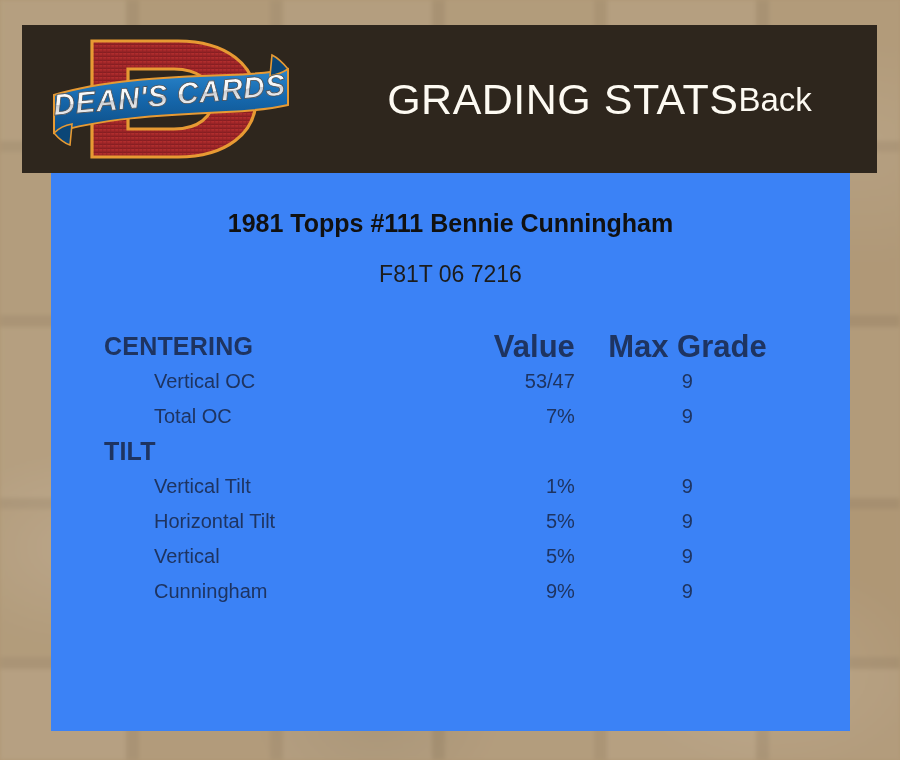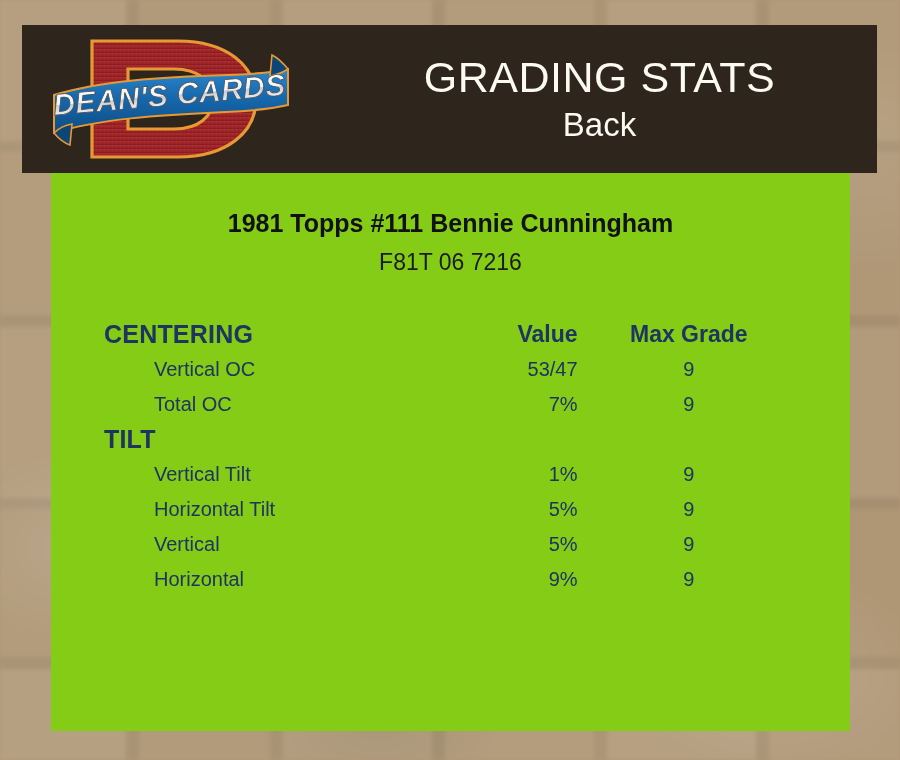--- a/index.html
+++ b/index.html
@@ -60,21 +60,21 @@
   #logo svg { display: block; }
 
   
   #header-titles {
     position: absolute;
     left: 300px;
     top: 0;
     width: 555px;
     height: 148px;
     display: flex;
-    flex-direction: column;
+    flex-direction: row;
     align-items: center;
     justify-content: center;
   }
   #main-title {
     color: #fdfaf2;
     font-size: 43px;
     line-height: 50px;
     letter-spacing: 0.5px;
     white-space: nowrap;
   }
@@ -86,34 +86,34 @@
     white-space: nowrap;
   }
 
   
   #panel {
     position: absolute;
     left: 51px;
     top: 173px;
     width: 799px;
     height: 558px;
-    background: #84cc16;
+    background: #3b82f6;
   }
 
   #card-title {
     margin: 0;
     padding-top: 35px;
     text-align: center;
     color: #111111;
     font-size: 25px;
     font-weight: bold;
     line-height: 30px;
   }
   #card-serial {
-    margin: 4px;
+    margin: 16px;
     padding-top: 6px;
     text-align: center;
     color: #1c1c1c;
     font-size: 23px;
     line-height: 28px;
   }
 
   
   #stats {
     margin: 41px 0 0 0;
@@ -133,21 +133,21 @@
   #stats td.col-grade   { width: 226px; text-align: center; padding-right: 77px; }
 
   #stats tr.section-row td.col-label {
     font-weight: bold;
     padding-left: 53px;
     font-size: 25px;
     letter-spacing: 0.2px;
   }
   #stats tr.header-row td {
     font-weight: bold;
-    font-size: 23px;
+    font-size: 31px;
   }
 </style>
 </head>
 <body>
 
 <div id="backdrop"></div>
 
 <div id="header-bar">
 
   <div id="logo">
@@ -234,20 +234,20 @@
           <td class="col-label">Horizontal Tilt</td>
           <td class="col-value">5%</td>
           <td class="col-grade">9</td>
         </tr>
         <tr class="data-row">
           <td class="col-label">Vertical</td>
           <td class="col-value">5%</td>
           <td class="col-grade">9</td>
         </tr>
         <tr class="data-row">
-          <td class="col-label">Horizontal</td>
+          <td class="col-label">Cunningham</td>
           <td class="col-value">9%</td>
           <td class="col-grade">9</td>
         </tr>
       </tbody>
   </table>
 
 </div>
 
 </body></html>

